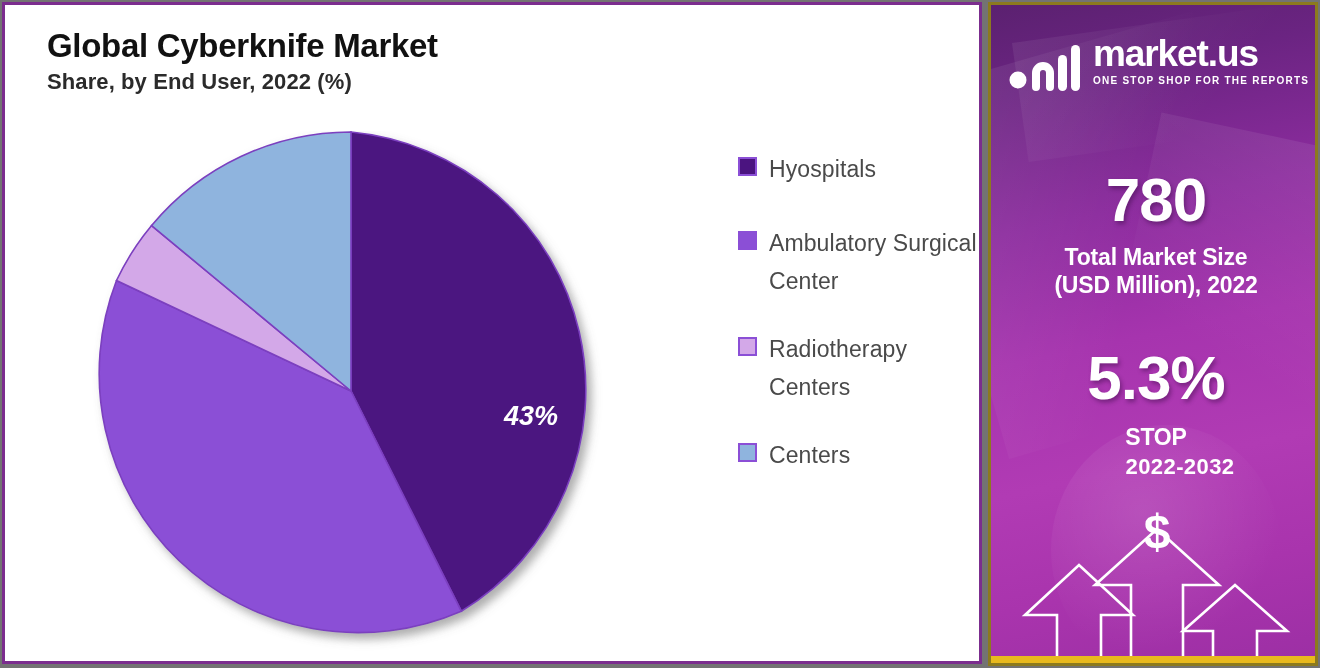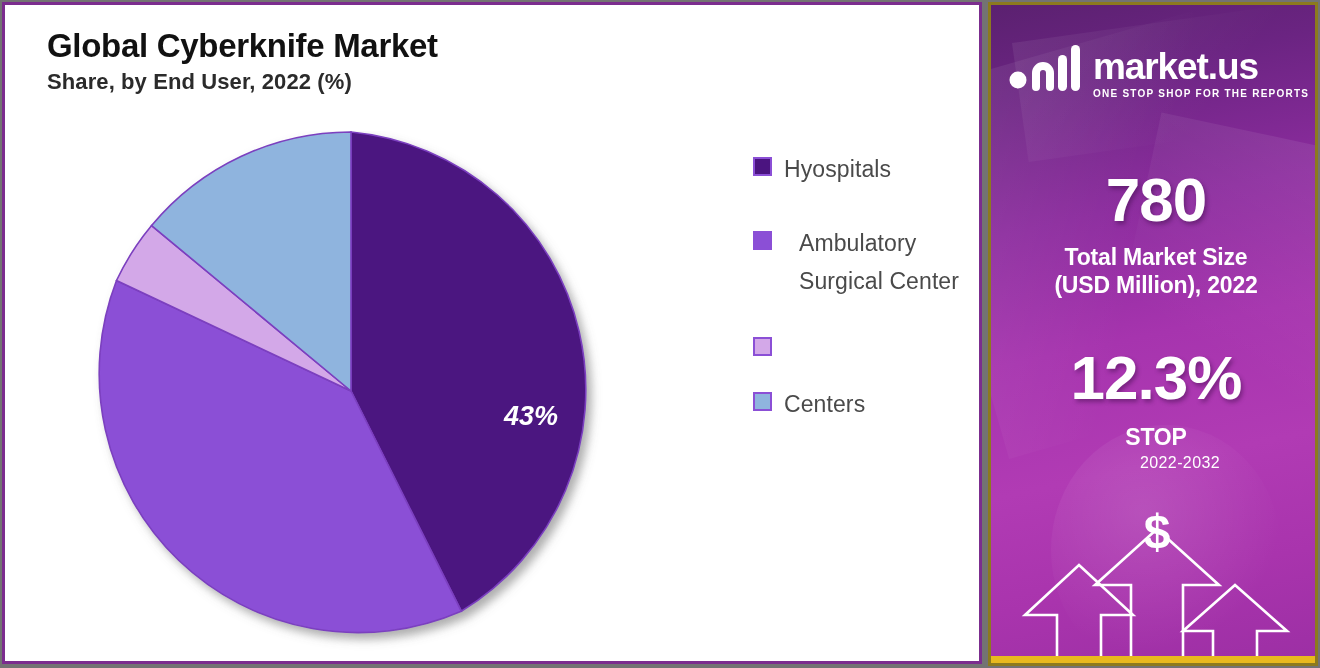--- a/index.html
+++ b/index.html
@@ -68,21 +68,21 @@
     font-family: "Liberation Sans", sans-serif;
     font-size: 27px;
     font-weight: bold;
     font-style: italic;
     fill: #ffffff;
   }
 
   
   #legend {
     position: absolute;
-    left: 748px;
+    left: 733px;
     top: 146px;
     width: 240px;
   }
   .legend-item {
     display: flex;
     align-items: flex-start;
     margin-bottom: 36px;
   }
   .legend-swatch {
     width: 19px;
@@ -153,21 +153,21 @@
     transform: rotate(-8deg);
     pointer-events: none;
   }
 
   
   #logo-row {
     position: absolute;
     left: 18px;
     top: 26px;
     display: flex;
-    align-items: flex-end;
+    align-items: flex-start;
   }
   #logo-mark { flex: 0 0 auto; margin-right: 10px; margin-top: 2px; }
   #logo-text-block { margin-top: 4px; }
   #logo-wordmark {
     font-size: 37px;
     font-weight: bold;
     color: #ffffff;
     letter-spacing: -1.1px;
     line-height: 1;
   }
@@ -194,22 +194,22 @@
   }
   .stat-caption {
     margin-top: 12px;
     font-size: 23px;
     font-weight: bold;
     color: #ffffff;
     line-height: 1.22;
     letter-spacing: -0.2px;
   }
   .stat-caption-sm {
-    font-size: 16px;
-    font-weight: normal;
+    font-size: 22px;
+    font-weight: bold;
     color: #ffffff;
     line-height: 1.25;
     letter-spacing: 0.4px;
     margin-left: 48px;
   }
   #cagr-years { margin-top: 2px; }
 
   
   #arrows-art {
     position: absolute;
@@ -258,26 +258,27 @@
         </g>
         <text class="slice-label" x="440" y="294" text-anchor="middle">43%</text>
       </svg>
     </div>
 
     <div id="legend">
       <div class="legend-item">
         <span class="legend-swatch" style="background:#4B1480;"></span>
         <span class="legend-label">Hyospitals</span>
       </div>
-      <div class="legend-item" style="margin-bottom:30px;gap:15px;">
+      <div class="legend-item" style="margin-bottom:30px;">
         <span class="legend-swatch" style="background:#8B4FD6;"></span>
         <span class="legend-label">Ambulatory Surgical Center</span>
       </div>
       <div class="legend-item" style="margin-bottom:30px;">
         <span class="legend-swatch" style="background:#D3A8E8;"></span>
+        <span class="legend-label">Radiotherapy Centers</span>
       </div>
       <div class="legend-item" style="margin-bottom:0;">
         <span class="legend-swatch" style="background:#8FB4DE;"></span>
         <span class="legend-label">Centers</span>
       </div>
     </div>
 
   </div>
 
   <div id="right-panel">
@@ -303,21 +304,21 @@
 
     <div class="stat-block" id="stat-size">
       <div class="stat-value">780</div>
       <div class="stat-caption">
         <div>Total Market Size</div>
         <div>(USD Million), 2022</div>
       </div>
     </div>
 
     <div class="stat-block" id="stat-cagr">
-      <div class="stat-value">12.3%</div>
+      <div class="stat-value">5.3%</div>
       <div class="stat-caption" style="margin-top:14px;">
         <div>STOP</div>
         <div id="cagr-years" class="stat-caption-sm">2022-2032</div>
       </div>
     </div>
 
     <div id="arrows-art">
       <svg width="330" height="170" viewBox="0 0 330 170">
         <text x="166" y="55" text-anchor="middle" font-family="'Liberation Sans', sans-serif" font-size="48" font-weight="bold" fill="#ffffff">$</text>
 

